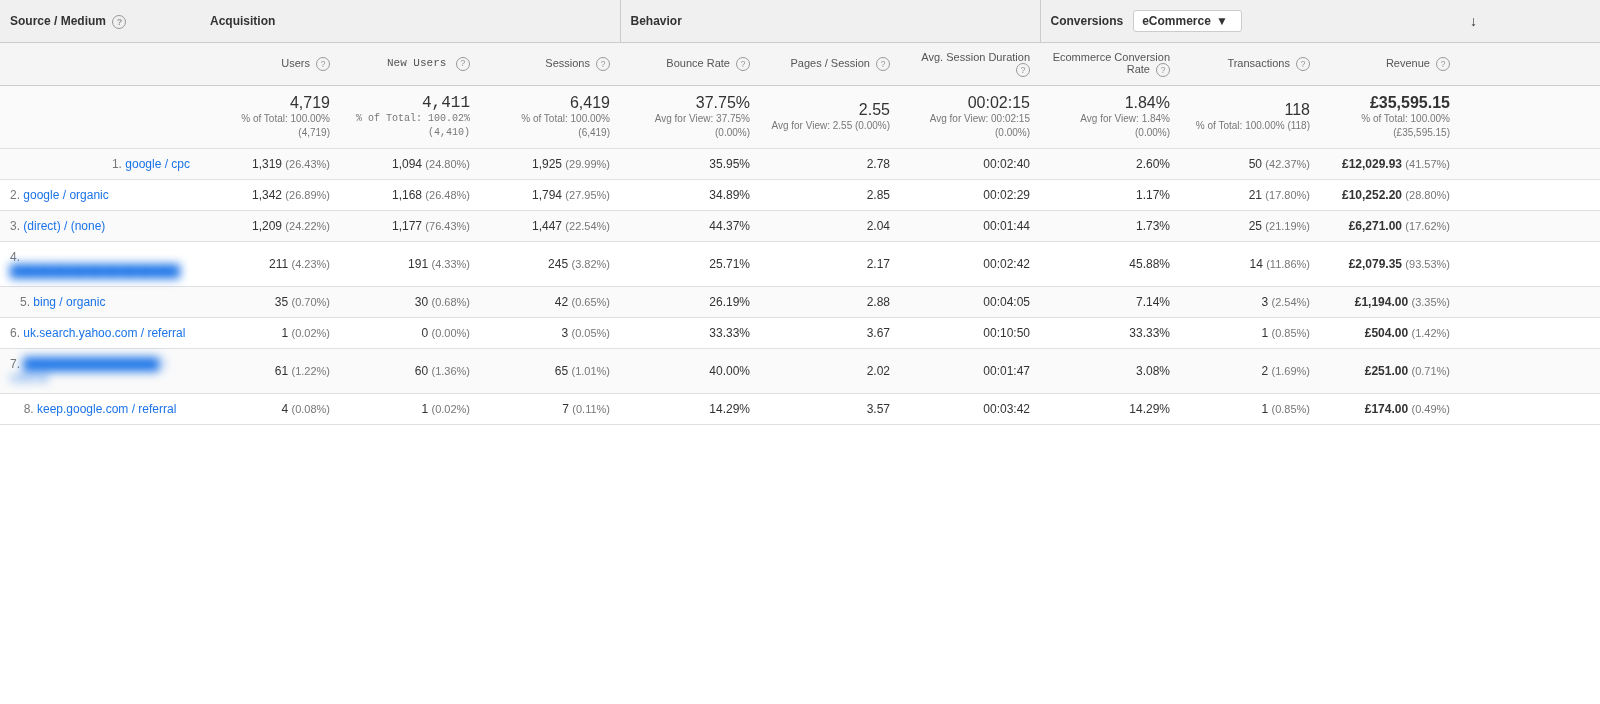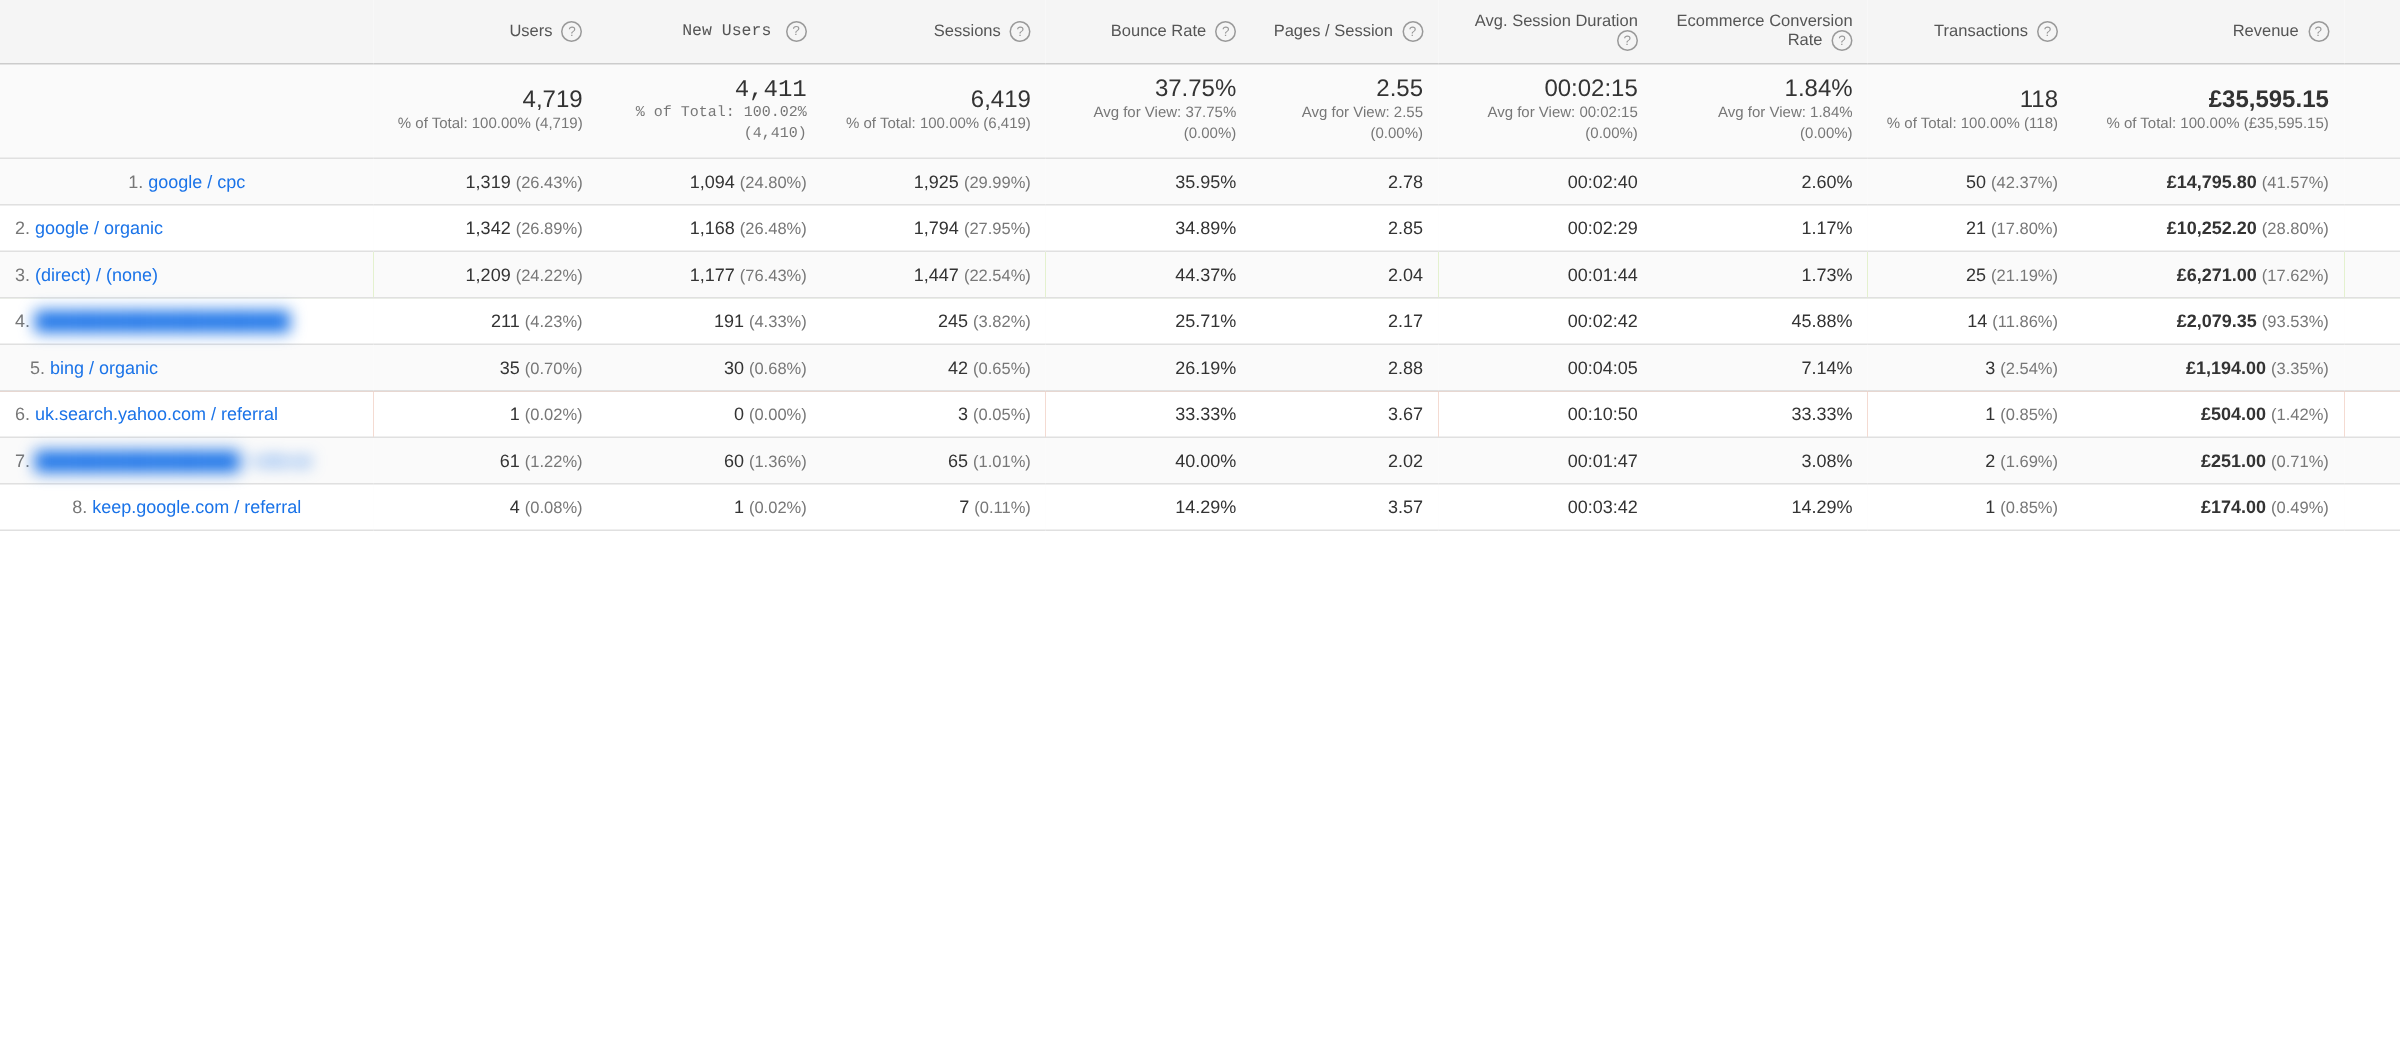--- a/index.html
+++ b/index.html
@@ -56,20 +56,44 @@
     
     .conversions-header { display: flex; align-items: center; gap: 10px; }
   </style>
 </head>
 <body>
 
 <div class="table-container">
   <table>
     <thead>
 
+      <tr class="header-group">
+        <th class="col-source" style="background:#f0f0f0; border-bottom:1px solid #ccc; text-align:left;">
+          <span>Source / Medium</span>
+          <span class="question-icon">?</span>
+        </th>
+        <th colspan="3" style="background:#f0f0f0; border-bottom:1px solid #ccc; border-right:1px solid #ccc; text-align:left;">
+          <span>Acquisition</span>
+        </th>
+        <th colspan="3" style="background:#f0f0f0; border-bottom:1px solid #ccc; border-right:1px solid #ccc; text-align:left;">
+          <span>Behavior</span>
+        </th>
+        <th colspan="3" style="background:#f0f0f0; border-bottom:1px solid #ccc; text-align:left;">
+          <div class="conversions-header">
+            <span>Conversions</span>
+            <div class="ecommerce-dropdown">
+              <span>eCommerce</span>
+              <span>▼</span>
+            </div>
+          </div>
+        </th>
+        <th style="background:#f0f0f0; border-bottom:1px solid #ccc;">
+          <span class="sort-arrow">↓</span>
+        </th>
+      </tr>
 
       <tr class="col-labels">
         <th class="col-source"></th>
         <th class="col-users">
           <span>Users</span>
           <span class="question-icon">?</span>
         </th>
         <th class="col-newusers">
           <span>New Users</span>
           <span class="question-icon">?</span>
@@ -141,30 +165,30 @@
           <span class="main-val">118</span>
           <span class="sub-val">% of Total: 100.00% (118)</span>
         </td>
         <td class="col-revenue">
           <span class="main-val bold">£35,595.15</span>
           <span class="sub-val">% of Total: 100.00% (£35,595.15)</span>
         </td>
         <td class="col-arrow"></td>
       </tr>
     <tr class="data-row" style="background: rgb(255, 255, 255);">
-          <td class="col-source source-cell" style="text-align: center; margin-top: 32px;"><span style="color: rgb(119, 119, 119);">1. </span><a href="#">google / cpc</a></td>
+          <td class="col-source source-cell" style="text-align: right; margin-top: 32px;"><span style="color: rgb(119, 119, 119);">1. </span><a href="#">google / cpc</a></td>
           <td><span>1,319</span> <span class="pct">(26.43%)</span></td>
           <td><span>1,094</span> <span class="pct">(24.80%)</span></td>
           <td><span>1,925</span> <span class="pct">(29.99%)</span></td>
           <td>35.95%</td>
           <td>2.78</td>
           <td>00:02:40</td>
           <td>2.60%</td>
           <td><span>50</span> <span class="pct">(42.37%)</span></td>
-          <td><span class="bold">£14,795.80</span> <span class="pct">(41.57%)</span></td>
+          <td><span class="bold">£12,029.93</span> <span class="pct">(41.57%)</span></td>
           <td></td>
         </tr>
         <tr class="data-row" style="background: rgb(250, 250, 250);">
           <td class="col-source source-cell" style="text-align: left;"><span style="color: rgb(119, 119, 119);">2. </span><a href="#">google / organic</a></td>
           <td><span>1,342</span> <span class="pct">(26.89%)</span></td>
           <td><span>1,168</span> <span class="pct">(26.48%)</span></td>
           <td><span>1,794</span> <span class="pct">(27.95%)</span></td>
           <td>34.89%</td>
           <td>2.85</td>
           <td>00:02:29</td>

